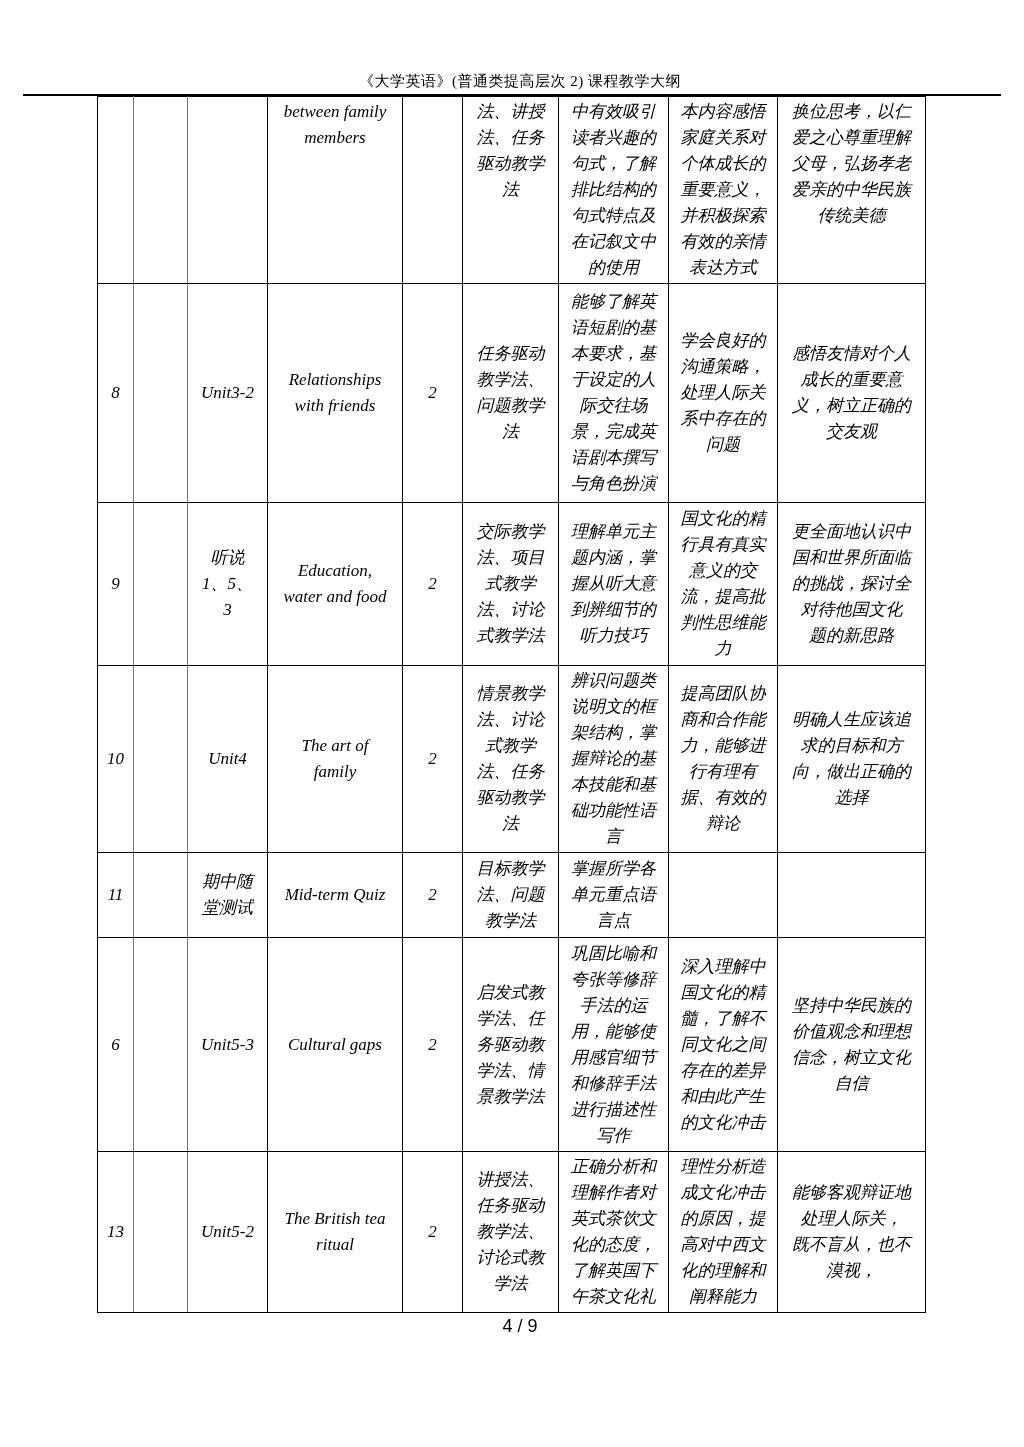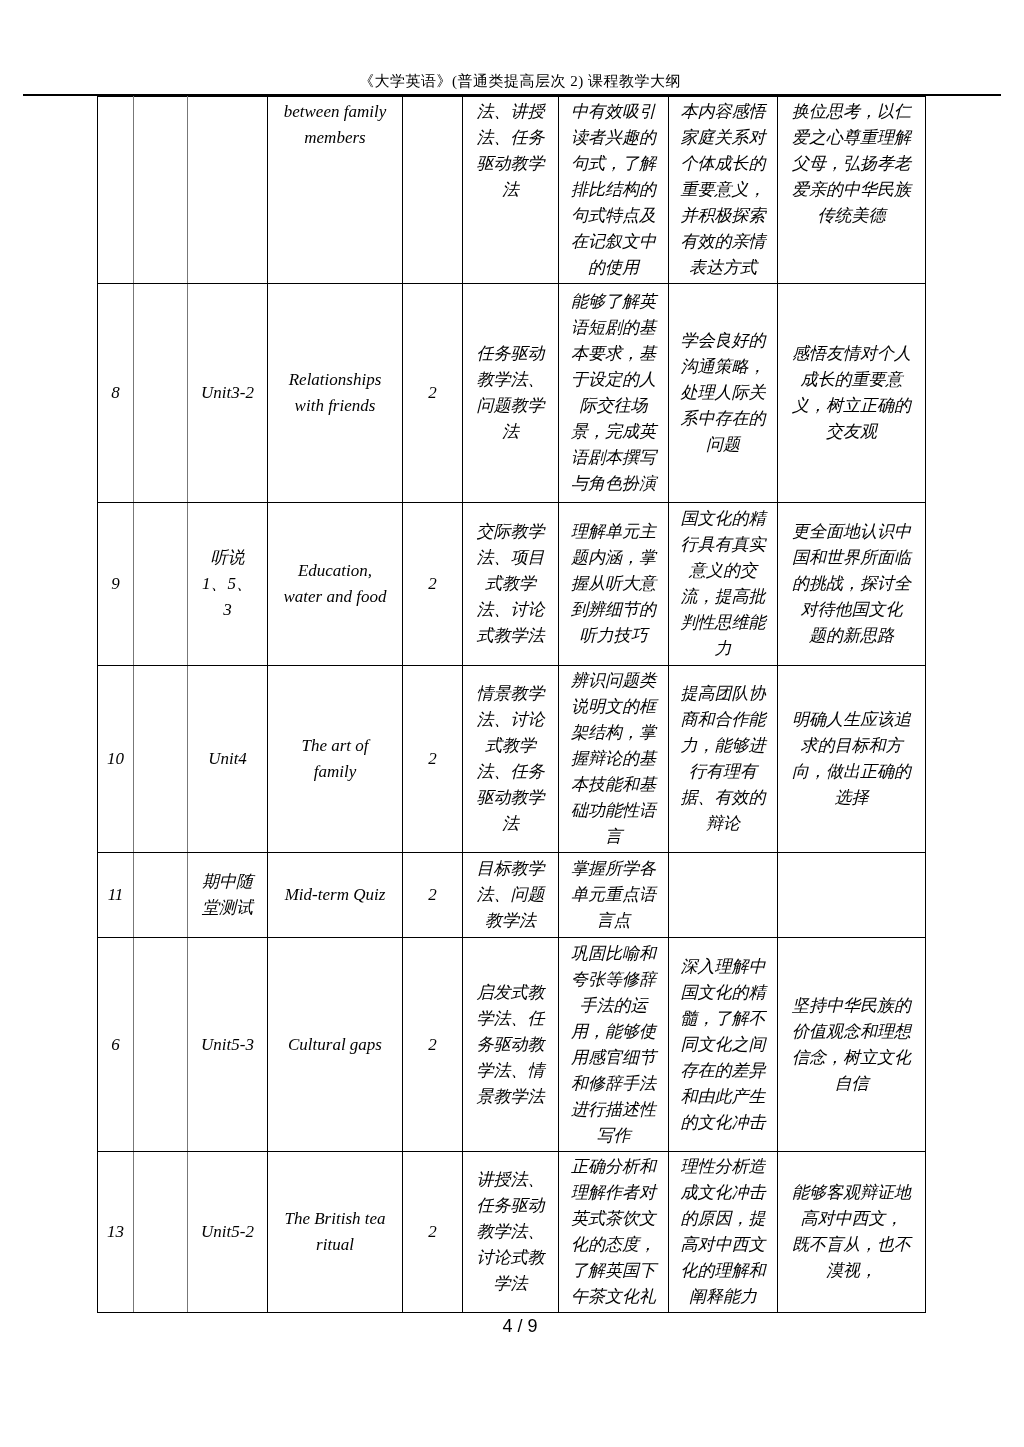--- a/index.html
+++ b/index.html
@@ -250,21 +250,21 @@
 化的态度，
 了解英国下
 午茶文化礼</td>
           <td class="c7">理性分析造
 成文化冲击
 的原因，提
 高对中西文
 化的理解和
 阐释能力</td>
           <td class="c8">能够客观辩证地
-高对中西文，
+处理人际关，
 既不盲从，也不
 漠视，</td>
         </tr>
       </tbody>
   </table>
 
   <div class="footer">4 / 9</div>
 
 </div>
 

